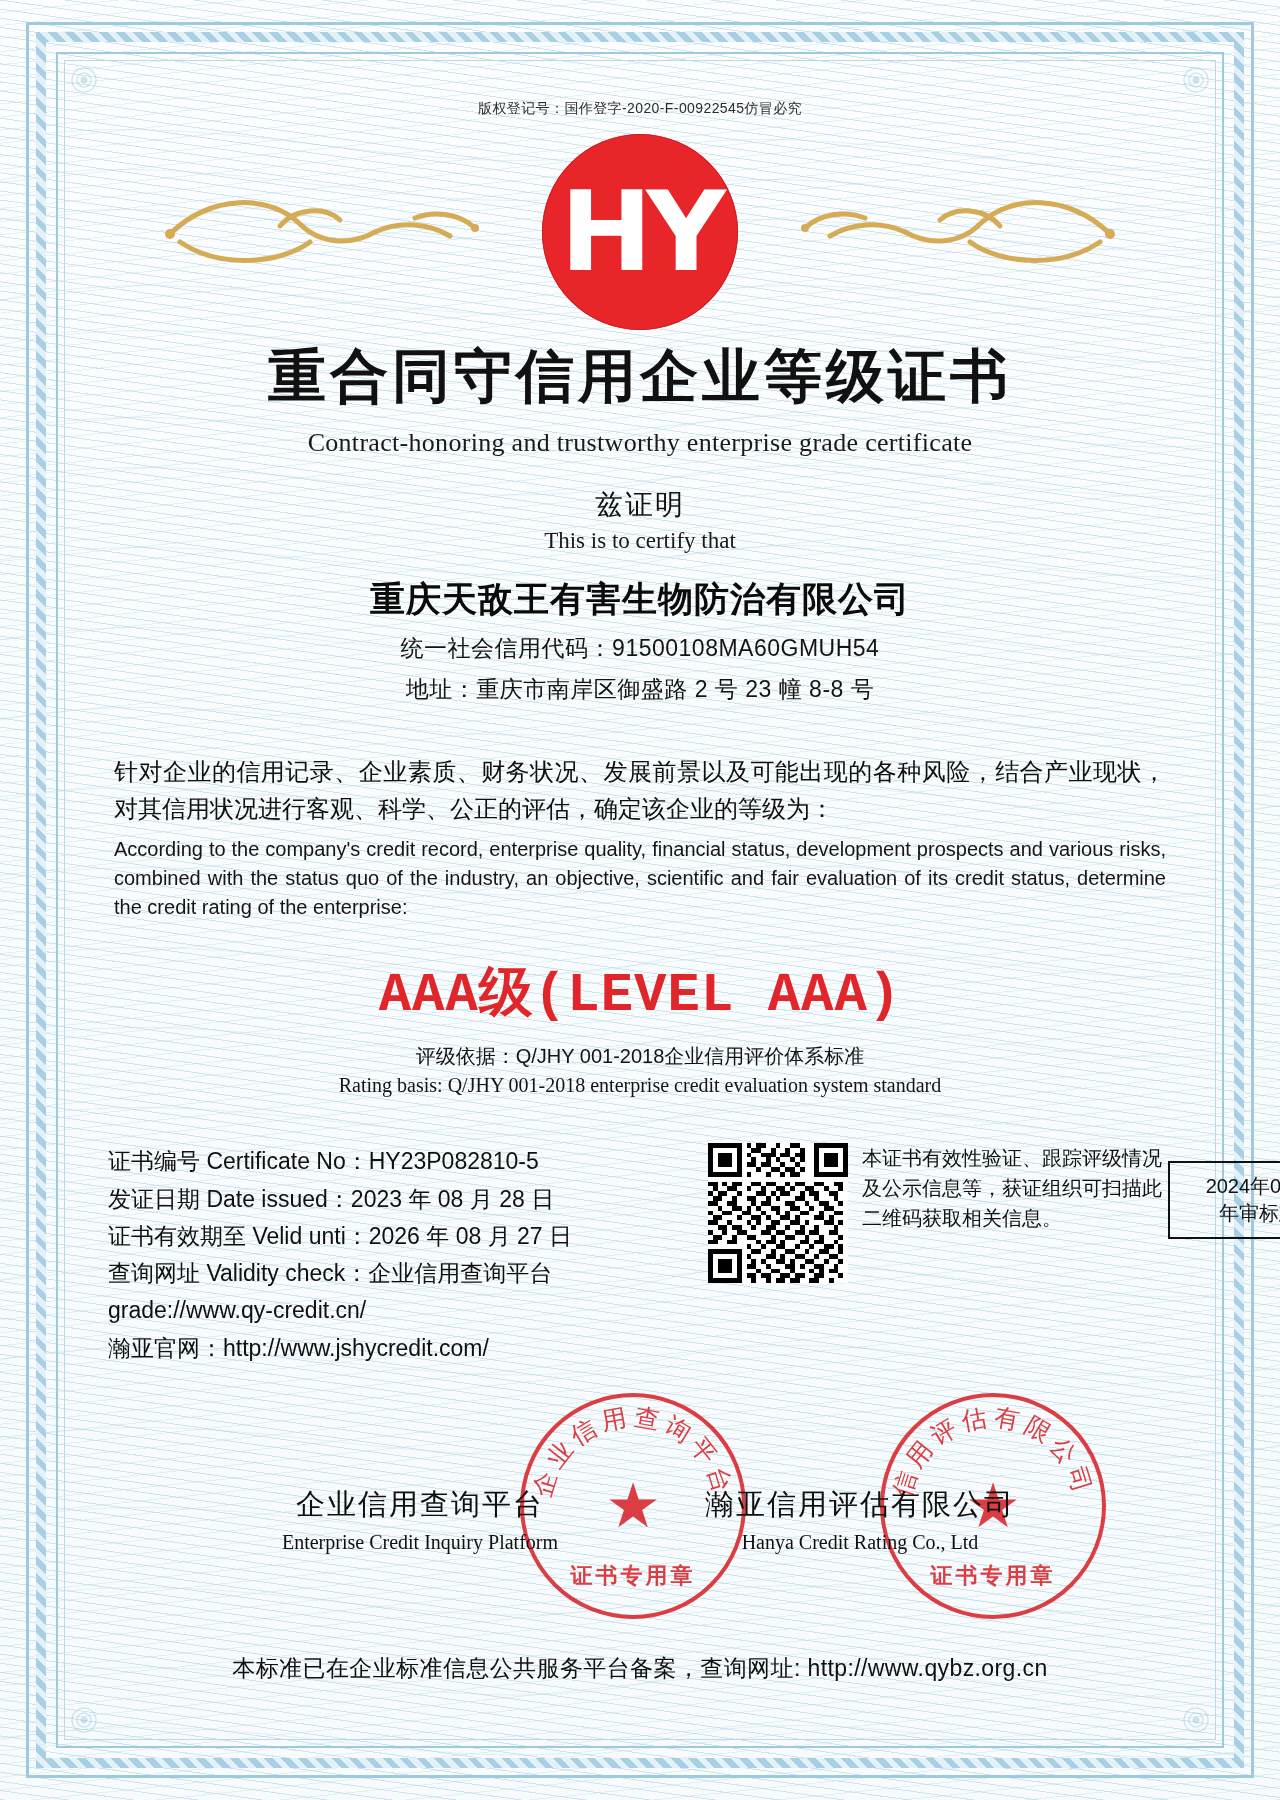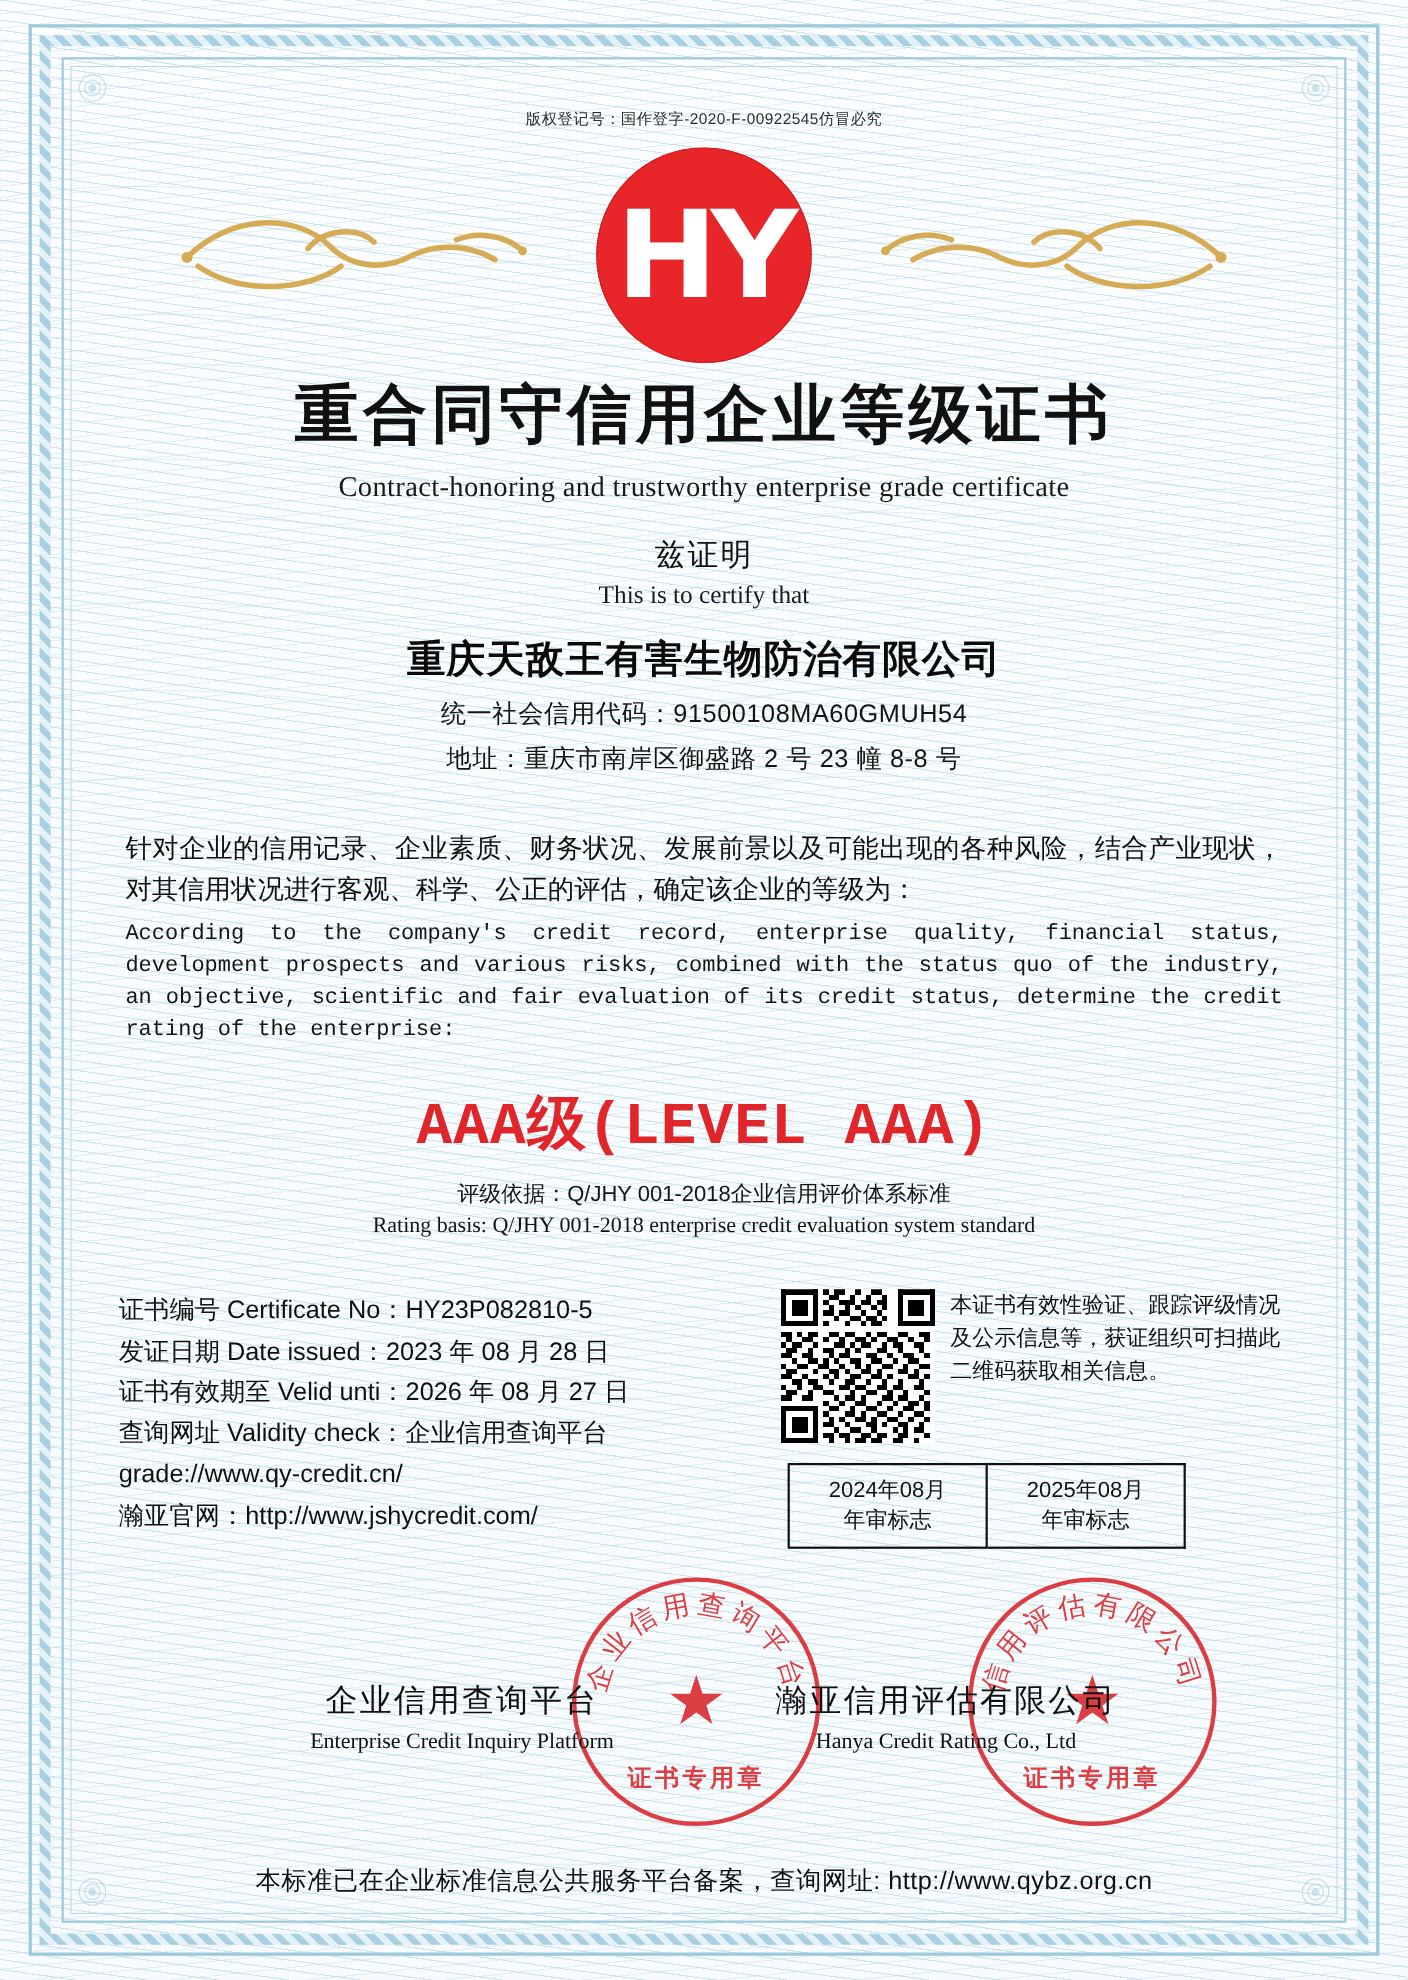--- a/index.html
+++ b/index.html
@@ -188,21 +188,21 @@
     margin: 48px 24px 0 24px;
     text-align: left;
   }
   .body-cn {
     font-size: 24px;
     line-height: 1.55;
     color: #101010;
     text-align: justify;
   }
   .body-en {
-    font-family: Liberation Mono, monospace;
+    font-family: Liberation Sans, sans-serif;
     font-size: 20px;
     line-height: 1.45;
     color: #151515;
     margin-top: 8px;
     text-align: justify;
   }
 
   .level {
     font-family: Liberation Mono, monospace;
     font-size: 54px;
@@ -242,21 +242,21 @@
   .detail-line {
     font-size: 23px;
     color: #101010;
     line-height: 1.62;
     white-space: nowrap;
   }
 
   .details-right {
     width: 470px;
     display: flex;
-    flex-direction: column;
+    flex-direction: row;
     align-items: flex-start;
   }
   .qr-row {
     display: flex;
     align-items: flex-start;
     gap: 14px;
   }
   .qr-code {
     width: 140px;
     height: 140px;

